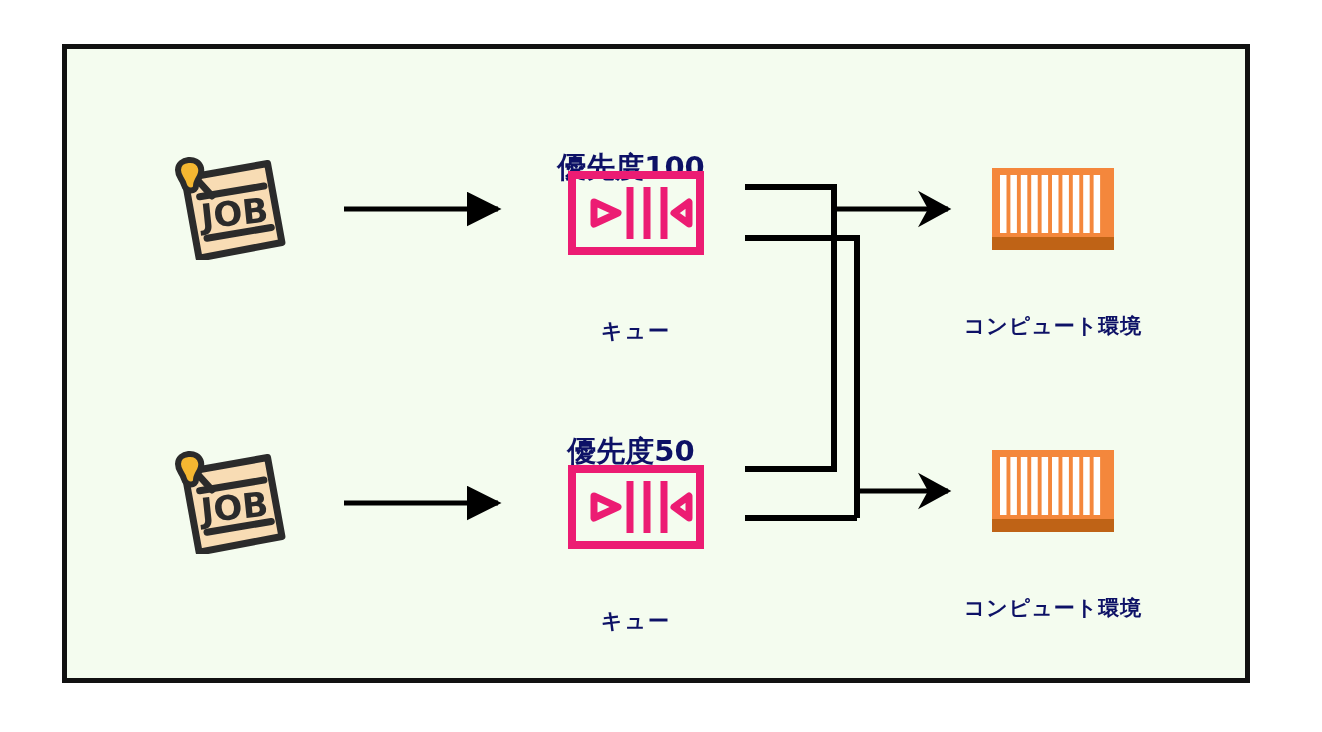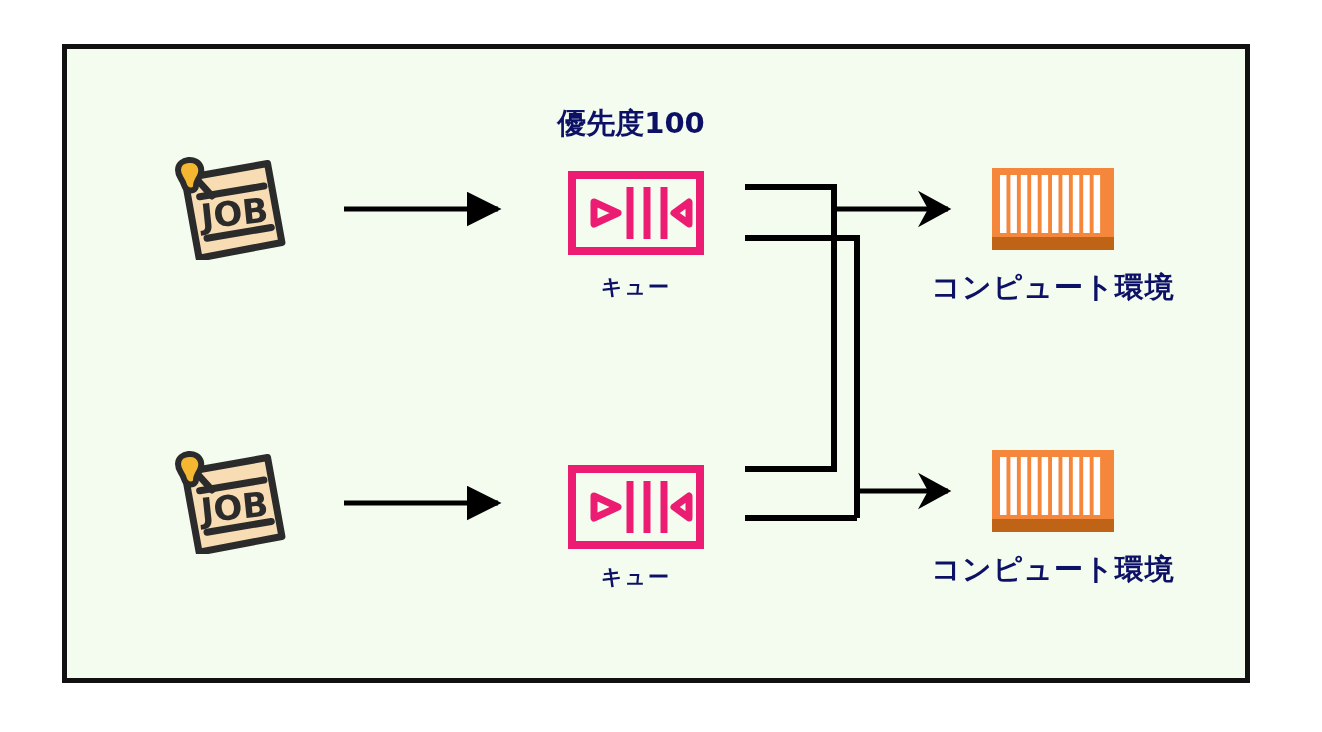--- a/index.html
+++ b/index.html
@@ -58,31 +58,32 @@
   }
 
   
   .label {
     position: absolute;
     color: #0d1166;
     font-weight: bold;
     white-space: nowrap;
     text-align: center;
     font-family: "DejaVu Sans", "Liberation Sans", sans-serif;
+    margin-top: 44px;
   }
   .label-priority {
     font-size: 29px;
     letter-spacing: 0px;
   }
   .label-queue {
     font-size: 21px;
     letter-spacing: 2px;
   }
   .label-compute {
-    font-size: 29px;
+    font-size: 21px;
     letter-spacing: 1px;
   }
 </style>
 </head>
 <body>
 
 <div id="canvas">
 
   <div id="panel"></div>
 
@@ -172,20 +173,21 @@
         <line x1="36" y1="88" x2="101" y2="84" stroke="#2b2b2b" stroke-width="7" stroke-linecap="round"></line>
         <text x="66" y="78" fill="#2b2b2b" font-size="34" font-weight="bold" text-anchor="middle" font-family="'DejaVu Sans','Liberation Sans',sans-serif">JOB</text>
       </g>
       <g>
         <line x1="24" y1="26" x2="44" y2="48" stroke="#2b2b2b" stroke-width="7" stroke-linecap="round"></line>
         <path d="M 10 22 C 10 10, 30 8, 33 20 C 35 28, 28 31, 28 38 C 28 44, 18 44, 16 37 C 14 30, 10 29, 10 22 Z" fill="#f5b731" stroke="#2b2b2b" stroke-width="6" stroke-linejoin="round"></path>
       </g>
     </svg>
   </div>
 
+  <div class="label label-priority" style="left:476px; top:388px; width:310px;">優先度50</div>
 
   <div class="node" style="left:568px; top:465px;">
     <svg class="queue-icon" viewBox="0 0 136 84" xmlns="http://www.w3.org/2000/svg">
       <rect x="4" y="4" width="128" height="76" fill="none" stroke="#ec1c73" stroke-width="8"></rect>
       <path d="M 26 31 L 50 42 L 26 53 Z" fill="none" stroke="#ec1c73" stroke-width="7" stroke-linejoin="round"></path>
       <line x1="62" y1="16" x2="62" y2="68" stroke="#ec1c73" stroke-width="7"></line>
       <line x1="79" y1="16" x2="79" y2="68" stroke="#ec1c73" stroke-width="7"></line>
       <line x1="96" y1="16" x2="96" y2="68" stroke="#ec1c73" stroke-width="7"></line>
       <path d="M 121 31 L 121 53 L 106 42 Z" fill="none" stroke="#ec1c73" stroke-width="7" stroke-linejoin="round"></path>
     </svg>

